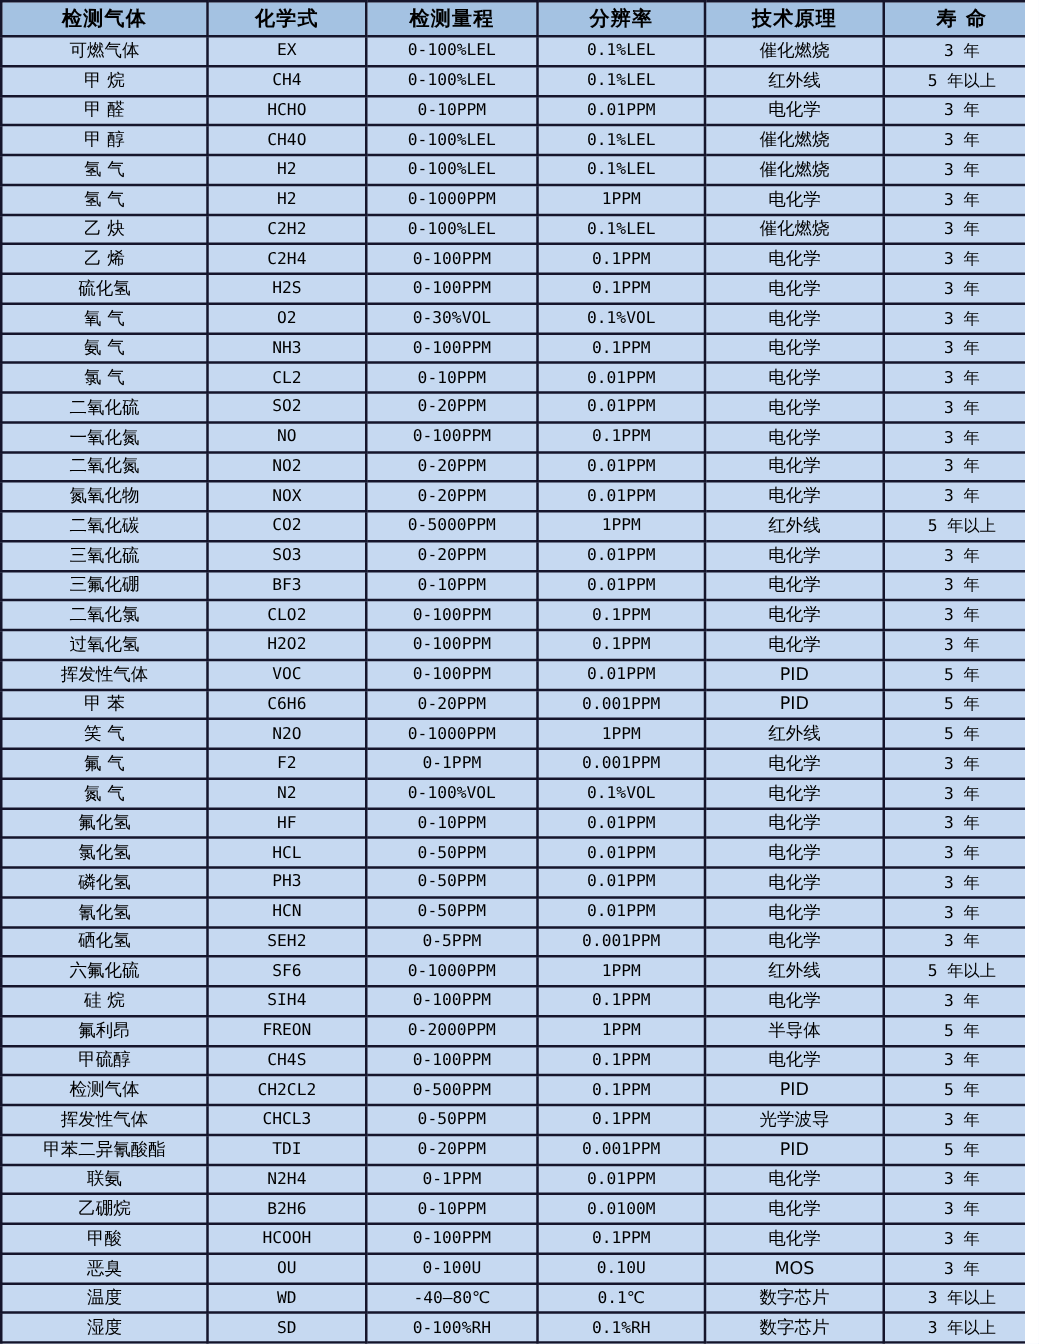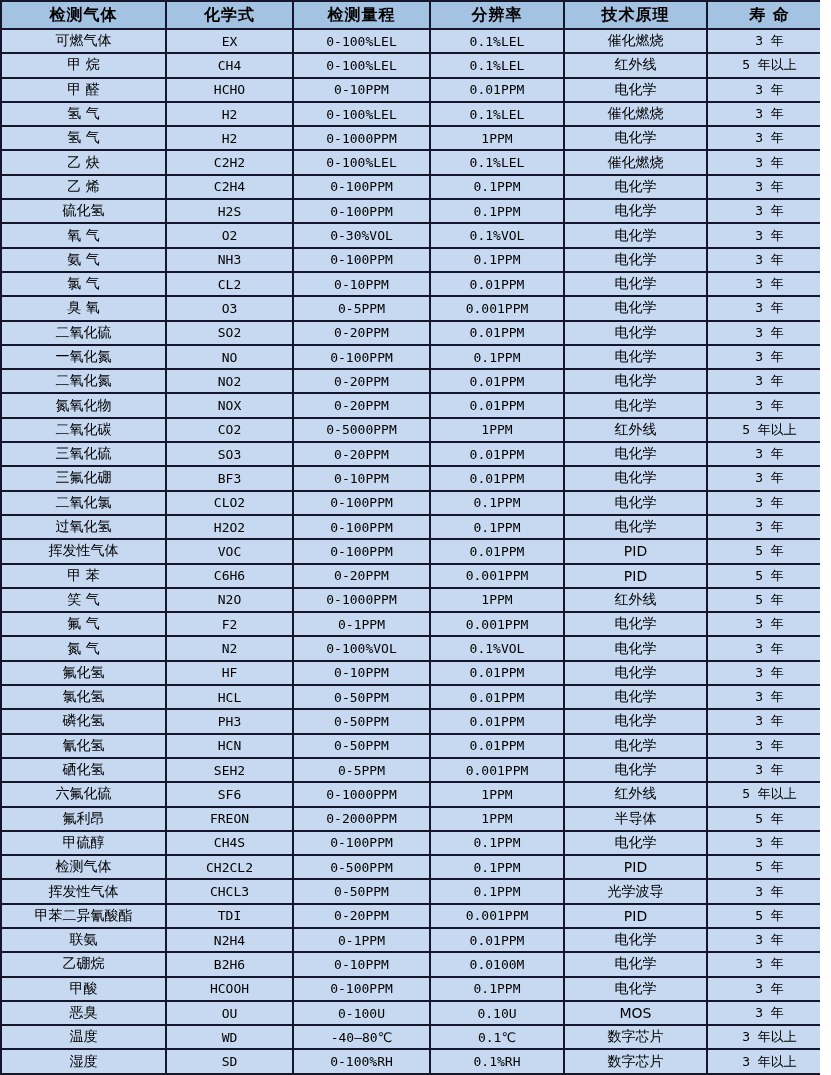--- a/index.html
+++ b/index.html
@@ -76,20 +76,28 @@
         </tr>
         <tr>
           <td class="cn">甲 醛</td>
           <td>HCHO</td>
           <td>0-10PPM</td>
           <td>0.01PPM</td>
           <td class="cn">电化学</td>
           <td>3 年</td>
         </tr>
         <tr>
+          <td class="cn">甲 醇</td>
+          <td>CH4O</td>
+          <td>0-100%LEL</td>
+          <td>0.1%LEL</td>
+          <td class="cn">催化燃烧</td>
+          <td>3 年</td>
+        </tr>
+        <tr>
           <td class="cn">氢 气</td>
           <td>H2</td>
           <td>0-100%LEL</td>
           <td>0.1%LEL</td>
           <td class="cn">催化燃烧</td>
           <td>3 年</td>
         </tr>
         <tr>
           <td class="cn">氢 气</td>
           <td>H2</td>
@@ -136,28 +144,20 @@
           <td>0-100PPM</td>
           <td>0.1PPM</td>
           <td class="cn">电化学</td>
           <td>3 年</td>
         </tr>
         <tr>
           <td class="cn">氯 气</td>
           <td>CL2</td>
           <td>0-10PPM</td>
           <td>0.01PPM</td>
-          <td class="cn">电化学</td>
-          <td>3 年</td>
-        </tr>
-        <tr>
-          <td class="cn">臭 氧</td>
-          <td>O3</td>
-          <td>0-5PPM</td>
-          <td>0.001PPM</td>
           <td class="cn">电化学</td>
           <td>3 年</td>
         </tr>
         <tr>
           <td class="cn">二氧化硫</td>
           <td>SO2</td>
           <td>0-20PPM</td>
           <td>0.01PPM</td>
           <td class="cn">电化学</td>
           <td>3 年</td>
@@ -308,20 +308,28 @@
         </tr>
         <tr>
           <td class="cn">六氟化硫</td>
           <td>SF6</td>
           <td>0-1000PPM</td>
           <td>1PPM</td>
           <td class="cn">红外线</td>
           <td>5 年以上</td>
         </tr>
         <tr>
+          <td class="cn">硅 烷</td>
+          <td>SIH4</td>
+          <td>0-100PPM</td>
+          <td>0.1PPM</td>
+          <td class="cn">电化学</td>
+          <td>3 年</td>
+        </tr>
+        <tr>
           <td class="cn">氟利昂</td>
           <td>FREON</td>
           <td>0-2000PPM</td>
           <td>1PPM</td>
           <td class="cn">半导体</td>
           <td>5 年</td>
         </tr>
         <tr>
           <td class="cn">甲硫醇</td>
           <td>CH4S</td>

